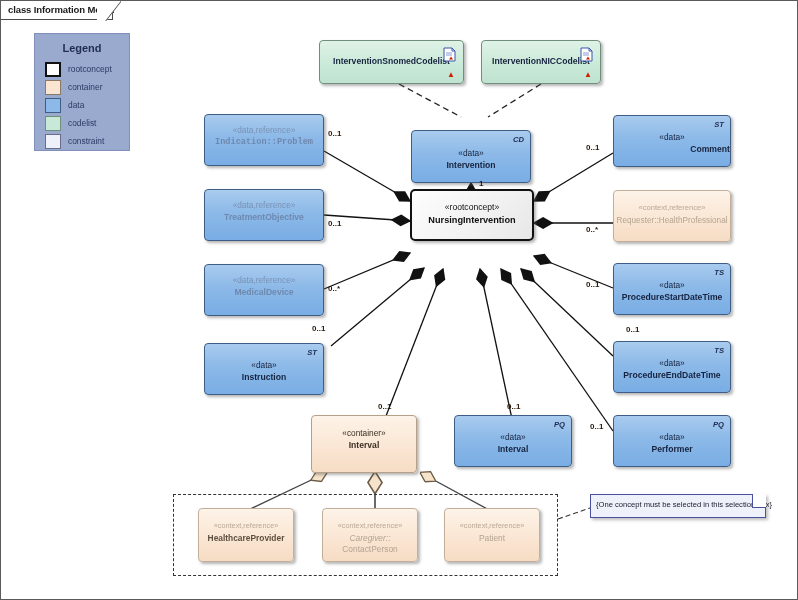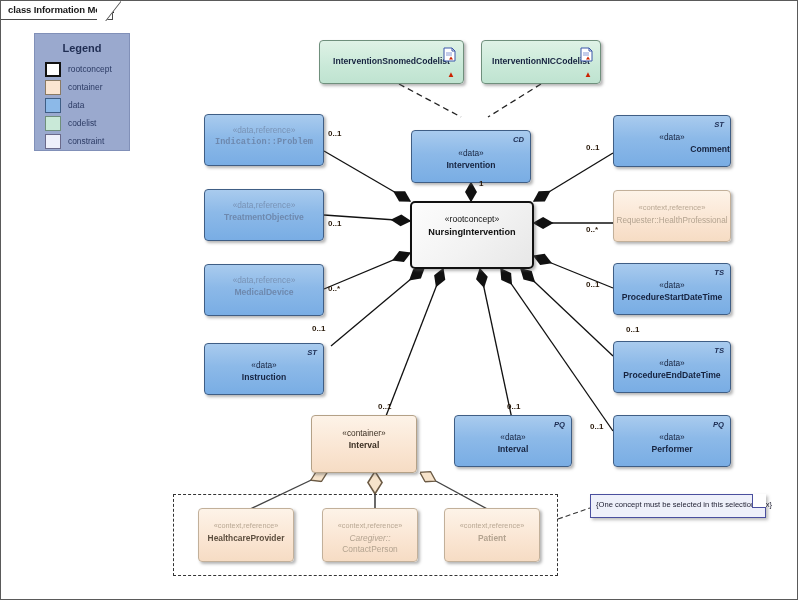--- a/index.html
+++ b/index.html
@@ -241,21 +241,21 @@
     <div class="stereo" style="top:16px;">«data»</div>
     <div class="nm" style="top:28px;">Instruction</div>
   </div>
 
   <div class="cls c-data" style="left:410px;top:129px;width:120px;height:53px;">
     <span class="tag">CD</span>
     <div class="stereo" style="top:17px;">«data»</div>
     <div class="nm" style="top:29px;">Intervention</div>
   </div>
 
-  <div class="cls c-root" style="left:409px;top:200px;width:124px;height:68px;">
+  <div class="cls c-root" style="left:409px;top:188px;width:124px;height:52px;">
     <div class="stereo" style="top:11px;">«rootconcept»</div>
     <div class="nm" style="top:24px;">NursingIntervention</div>
   </div>
 
   <div class="cls c-data" style="left:612px;top:114px;width:118px;height:52px;">
     <span class="tag">ST</span>
     <div class="stereo" style="top:16px;">«data»</div>
     <div class="nm" style="top:28px;margin-left:38px;">Comment</div>
   </div>
 
@@ -301,21 +301,21 @@
   </div>
 
   <div class="cls c-ctxref" style="left:321px;top:507px;width:96px;height:54px;">
     <div class="stereo" style="top:12px;font-size:7.3px;">«context,reference»</div>
     <div class="nm" style="top:24px;font-size:8.4px;font-weight:normal;font-style:italic;">Caregiver::</div>
     <div class="nm" style="top:35px;font-size:8.4px;font-weight:normal;">ContactPerson</div>
   </div>
 
   <div class="cls c-ctxref" style="left:443px;top:507px;width:96px;height:54px;">
     <div class="stereo" style="top:12px;font-size:7.3px;">«context,reference»</div>
-    <div class="nm" style="top:24px;font-size:8.4px;font-weight:bold;text-align:center;">Patient</div>
+    <div class="nm" style="top:24px;font-size:8.4px;font-weight:normal;text-align:center;">Patient</div>
   </div>
 
   <div id="note">
     <span id="note-text">{One concept must be selected in this selection box}</span>
     <span id="note-fold"></span>
   </div>
 
   <span class="mult" style="left:327px;top:128px;">0..1</span>
   <span class="mult" style="left:327px;top:218px;">0..1</span>
   <span class="mult" style="left:327px;top:283px;">0..*</span>

